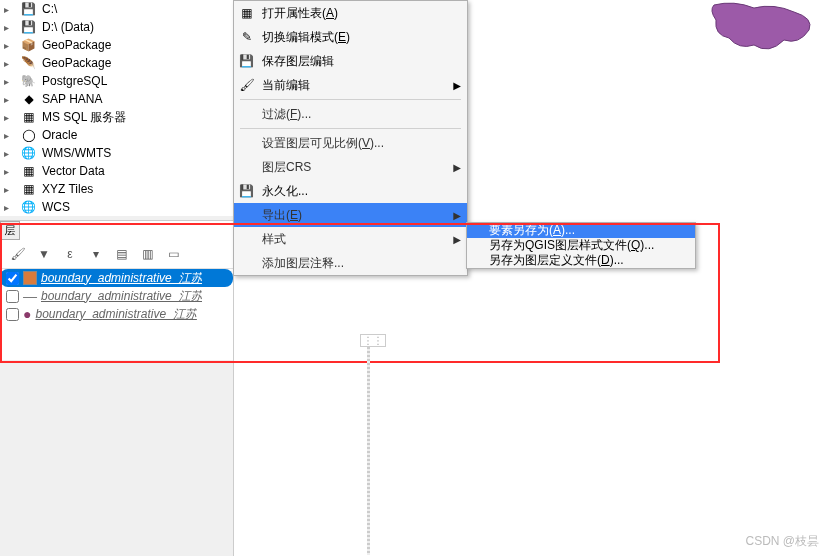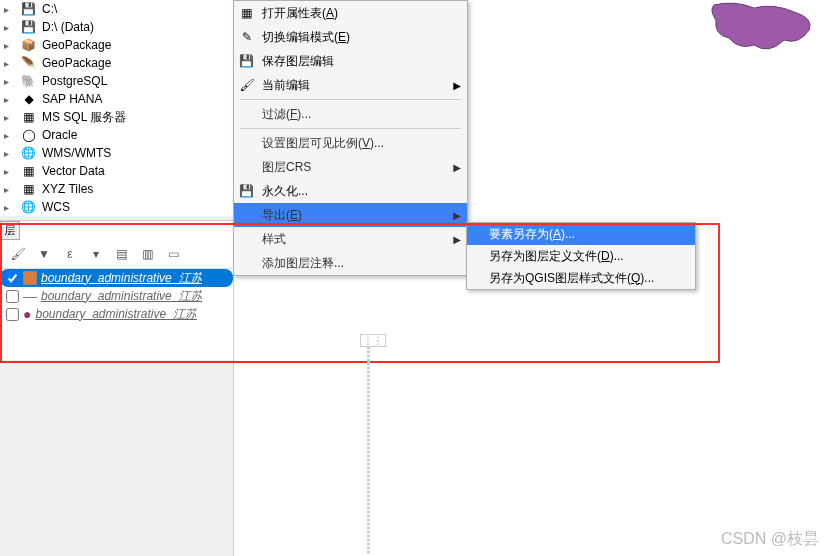--- a/index.html
+++ b/index.html
@@ -122,42 +122,42 @@
     .menu-item.indent { padding-left: 28px; color: #333; }
     .submenu {
       position: absolute;
       left: 466px;
       top: 222px;
       width: 230px;
       background: #f5f5f5;
       border: 1px solid #b0b0b0;
       box-shadow: 2px 2px 4px rgba(0,0,0,0.25);
     }
-    .submenu .menu-item { padding-left: 22px; height: 22px; }
+    .submenu .menu-item { padding-left: 22px; height: 15px; }
     .map-canvas {
       position: absolute;
       left: 233px;
       top: 0;
       right: 0;
       height: 556px;
       background: #fff;
       border-left: 1px solid #ccc;
       z-index: -1;
     }
     .map-shape {
       position: absolute;
       right: 5px;
       top: 0;
     }
     .watermark {
       position: absolute;
       right: 10px;
       bottom: 6px;
       color: #bbb;
-      font-size: 16px;
+      font-size: 12px;
     }
     .divider-vert {
       position: absolute;
       left: 367px;
       top: 335px;
       width: 3px;
       height: 220px;
       background: repeating-linear-gradient(#ccc, #ccc 2px, #eee 2px, #eee 4px);
     }
     .grab-handle {
@@ -325,24 +325,24 @@
 
     <span>添加图层注释...</span>
     </div>
   </div>
 
 <div class="submenu" id="sub-menu">
     <div class="menu-item highlight">
       <span>要素另存为(<u class="key">A</u>)...</span>
     </div>
     <div class="menu-item">
+      <span>另存为QGIS图层样式文件(<u class="key">Q</u>)...</span>
+    </div>
+    <div class="menu-item">
       <span>另存为图层定义文件(<u class="key">D</u>)...</span>
-    </div>
-    <div class="menu-item">
-      <span>另存为QGIS图层样式文件(<u class="key">Q</u>)...</span>
     </div>
   </div>
 
 <div class="red-box"></div>
 <div class="divider-vert"></div>
 <div class="grab-handle">⋮⋮</div>
 
 <div class="watermark">CSDN @枝昙</div>
 
 </body></html>

